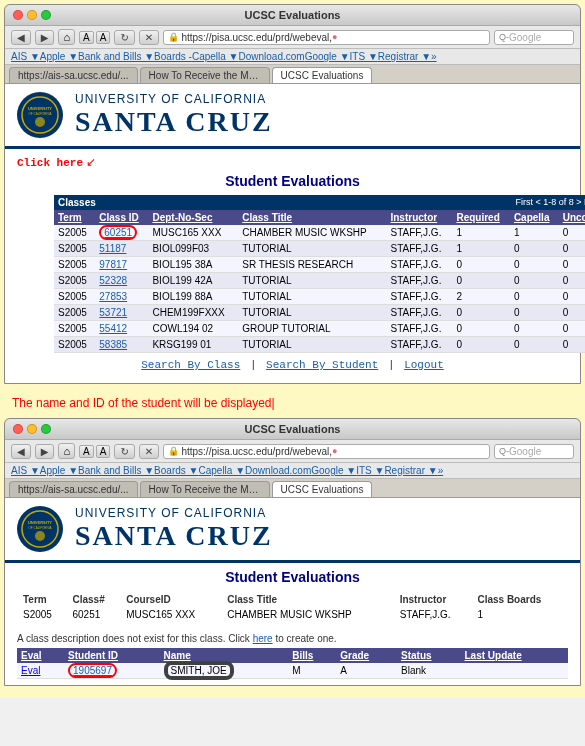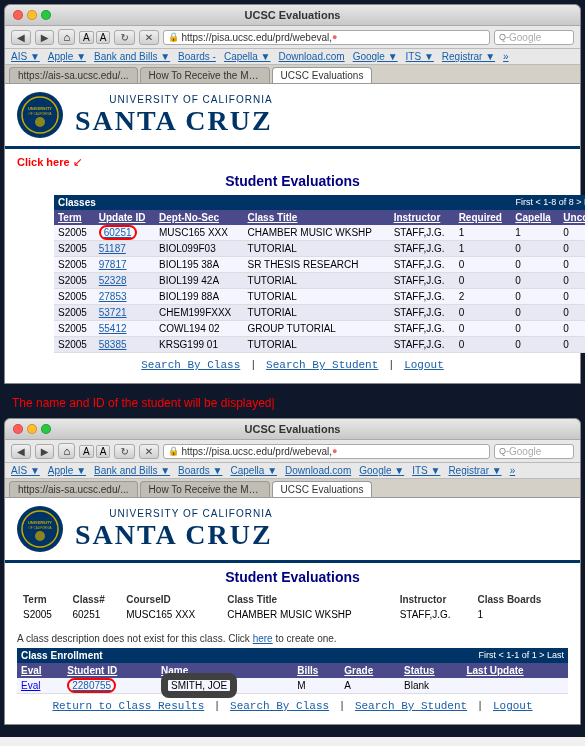--- a/index.html
+++ b/index.html
@@ -102,21 +102,20 @@
       padding: 1px 4px;
       font-size: 10px;
       width: 80px;
     }
 
     .bookmarks-bar {
       background: #e8e8e8;
       padding: 2px 6px;
       display: flex;
       align-items: center;
-      gap: 8px;
       border-bottom: 1px solid #bbb;
       font-size: 10px;
     }
 
     .bookmark-item {
       color: #1a5ea8;
       text-decoration: underline;
       cursor: pointer;
     }
 
@@ -171,36 +170,36 @@
 
     .ucsc-title {
       font-size: 28px;
       font-weight: bold;
       color: #003366;
       letter-spacing: 2px;
       font-family: 'Times New Roman', serif;
     }
 
     .ucsc-subtitle {
-      font-size: 10px;
+      font-size: 12px;
       color: #003366;
       letter-spacing: 1px;
-      text-align: right;
     }
 
     
     .main-content {
       padding: 6px 12px;
     }
 
     .click-here {
       color: red;
       font-size: 11px;
       font-weight: bold;
       margin-bottom: 20px;
+      font-family: Liberation Mono, monospace;
     }
 
     h2.section-title {
       text-align: center;
       color: #000080;
       font-size: 14px;
       margin-bottom: 6px;
       font-weight: bold;
     }
 
@@ -353,27 +352,27 @@
 
     .student-id-highlight {
       border: 2px solid red;
       border-radius: 10px;
       padding: 0 3px;
       color: #1a5ea8;
       text-decoration: underline;
     }
 
     .student-name-highlight {
-      border: 7px solid #404040;
+      border: 4px solid #404040;
       border-radius: 8px;
       padding: 0 3px;
     }
 
     .outer-container {
-      background: #0f172a;
+      background: #fef9c3;
       padding: 4px;
     }
 
     .font-size-btns {
       display: flex;
       gap: 2px;
     }
 
     .font-btn {
       background: linear-gradient(to bottom, #f0f0f0, #d0d0d0);
@@ -473,21 +472,21 @@
               <tr class="table-header-row">
                 <th colspan="8">
                   <span style="font-weight:bold;">Classes</span>
                   <span style="float:right; font-size:9px; font-weight:normal;">
                     First &lt; 1-8 of 8 &gt; Last
                   </span>
                 </th>
               </tr>
               <tr class="col-header-row">
                 <th><span>Term</span></th>
-                <th><span>Update ID</span></th>
+                <th><span>Class ID</span></th>
                 <th><span>Dept-No-Sec</span></th>
                 <th><span>Class Title</span></th>
                 <th><span>Instructor</span></th>
                 <th><span>Required</span></th>
                 <th><span>Capella</span></th>
                 <th><span>Uncoll.</span></th>
               </tr>
             </thead>
             <tbody id="classes-tbody">
             <tr class="data-row">
@@ -696,61 +695,44 @@
           </table>
 
         <p class="class-desc">
           <span>A class description does not exist for this class. Click</span>
           <a href="#">here</a>
           <span>to create one.</span>
         </p>
 
         <table class="enrollment-table">
           <thead>
-            <tr class="enrollment-header-row">
-              <th colspan="7">
-                <span>Class Enrollment</span>
-                <span style="float:right; font-size:9px; font-weight:normal;">
-                  First &lt; 1-1 of 1 &gt; Last
-                </span>
-              </th>
-            </tr>
             <tr class="enrollment-col-row">
               <th><a href="#">Eval</a></th>
               <th><a href="#">Student ID</a></th>
               <th><a href="#">Name</a></th>
               <th><a href="#">Bills</a></th>
               <th><a href="#">Grade</a></th>
               <th><a href="#">Status</a></th>
               <th><a href="#">Last Update</a></th>
             </tr>
           </thead>
           <tbody>
             <tr class="enrollment-data-row">
               <td><a href="#">Eval</a></td>
               <td>
-                <span class="student-id-highlight">2280755</span>
+                <span class="student-id-highlight">1905697</span>
               </td>
               <td>
                 <span class="student-name-highlight">SMITH, JOE</span>
               </td>
               <td>M</td>
               <td>A</td>
               <td>Blank</td>
               <td></td>
             </tr>
           </tbody>
         </table>
 
-        <div class="nav-links">
-          <a href="#">Return to Class Results</a>
-          <span class="separator">|</span>
-          <a href="#">Search By Class</a>
-          <span class="separator">|</span>
-          <a href="#">Search By Student</a>
-          <span class="separator">|</span>
-          <a href="#">Logout</a>
-        </div>
       </div>
     </div>
   </div>
 
 </div>
 
 </body></html>

